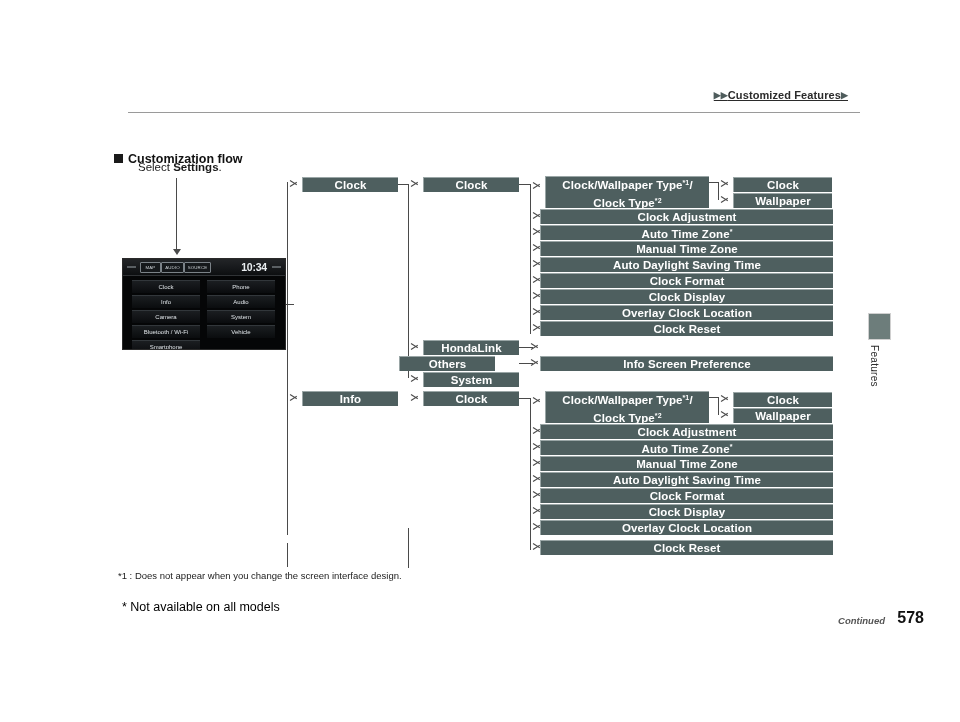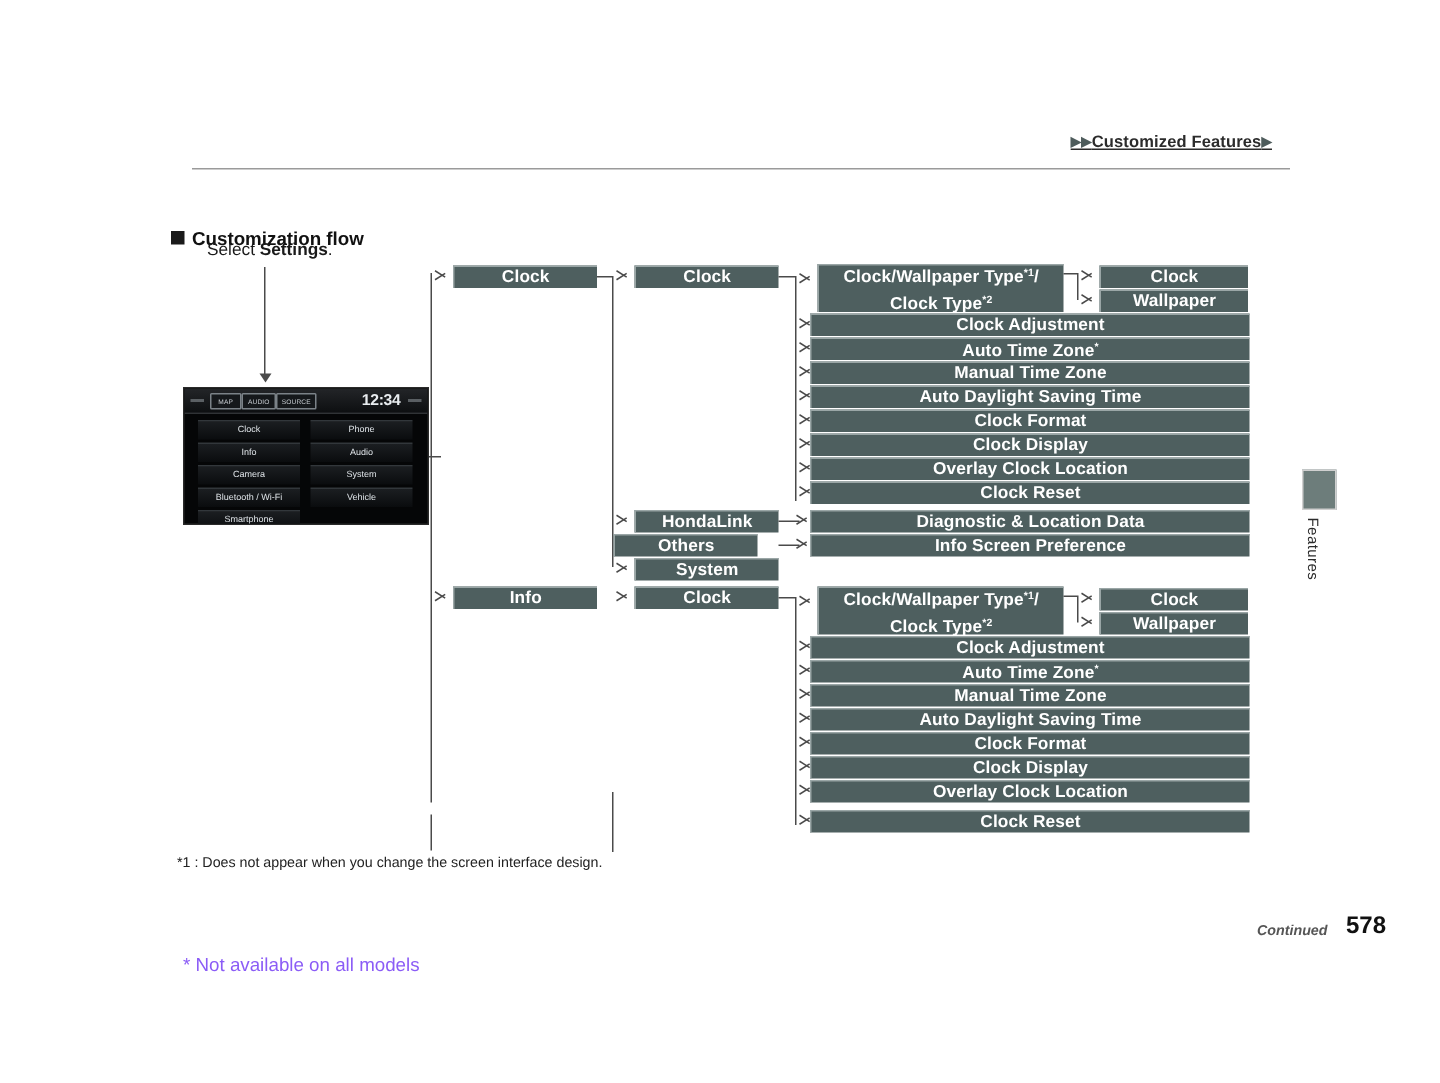--- a/index.html
+++ b/index.html
@@ -212,23 +212,23 @@
   
   #footnotes {
     position: absolute;
     left: 118px; top: 569px;
     font-size: 9.5px;
     color: #222;
     line-height: 13px;
   }
   #not-available {
     position: absolute;
-    left: 122px; top: 636px;
+    left: 122px; top: 600px;
     font-size: 12.5px;
-    color: #8b5cf6;
+    color: #000000;
   }
 
   
   #continued {
     position: absolute;
     right: 75px; top: 615px;
     font-size: 9.5px;
     font-style: italic;
     color: #555;
     font-weight: bold;
@@ -279,21 +279,21 @@
 </div>
 <div id="select-arrow"></div>
 
 <div id="nav-screen">
   <div id="nav-topbar">
     <span class="nav-dash l"></span>
     <span class="nav-dash r"></span>
     <div class="nav-tab" id="nav-tab-map">MAP</div>
     <div class="nav-tab" id="nav-tab-audio">AUDIO</div>
     <div class="nav-tab" id="nav-tab-source">SOURCE</div>
-    <div id="nav-clock">12:34</div>
+    <div id="nav-clock">10:34</div>
   </div>
   <div id="nav-grid">
     <div class="nav-col left">
       <div class="nav-btn">Clock</div>
       <div class="nav-btn">Info</div>
       <div class="nav-btn">Camera</div>
       <div class="nav-btn">Bluetooth / Wi-Fi</div>
       <div class="nav-btn">Smartphone</div>
     </div>
     <div class="nav-col right">
@@ -330,21 +330,21 @@
   <div class="box" style="left:423px; top:177px; width:96px; height:15px;">
     <span>Clock</span>
   </div>
 
   <div class="arrow" style="left:411px; top:340px;"></div>
   <div class="box" style="left:423px; top:340px; width:96px; height:15px;">
     <span>HondaLink</span>
   </div>
 
   <div class="arrow" style="left:411px; top:356px;"></div>
-  <div class="box" style="left:409px; top:356px; width:96px; height:15px;">
+  <div class="box" style="left:399px; top:356px; width:96px; height:15px;">
     <span>Others</span>
   </div>
 
   <div class="arrow" style="left:411px; top:372px;"></div>
   <div class="box" style="left:423px; top:372px; width:96px; height:15px;">
     <span>System</span>
   </div>
 
   <div class="arrow" style="left:411px; top:391px;"></div>
   <div class="box" style="left:423px; top:391px; width:96px; height:15px;">
@@ -395,23 +395,20 @@
     <span>Overlay Clock Location</span>
   </div>
 
   <div class="arrow" style="left:533px; top:321px;"></div>
   <div class="box" style="left:540px; top:321px; width:293px; height:15px;">
     <span>Clock Reset</span>
   </div>
 
   <div class="hline" style="left:519px; top:347px; width:14px;"></div>
   <div class="arrow" style="left:531px; top:340px;"></div>
-  <div class="box" style="left:540px; top:340px; width:293px; height:15px;">
-    <span>Diagnostic &amp; Location Data</span>
-  </div>
 
   <div class="hline" style="left:519px; top:363px; width:14px;"></div>
   <div class="arrow" style="left:531px; top:356px;"></div>
   <div class="box" style="left:540px; top:356px; width:293px; height:15px;">
     <span>Info Screen Preference</span>
   </div>
 
   <div class="hline" style="left:709px; top:182px; width:9px;"></div>
   <div class="vline" style="left:718px; top:182px; height:18px;"></div>
   <div class="arrow" style="left:721px; top:177px;"></div>

